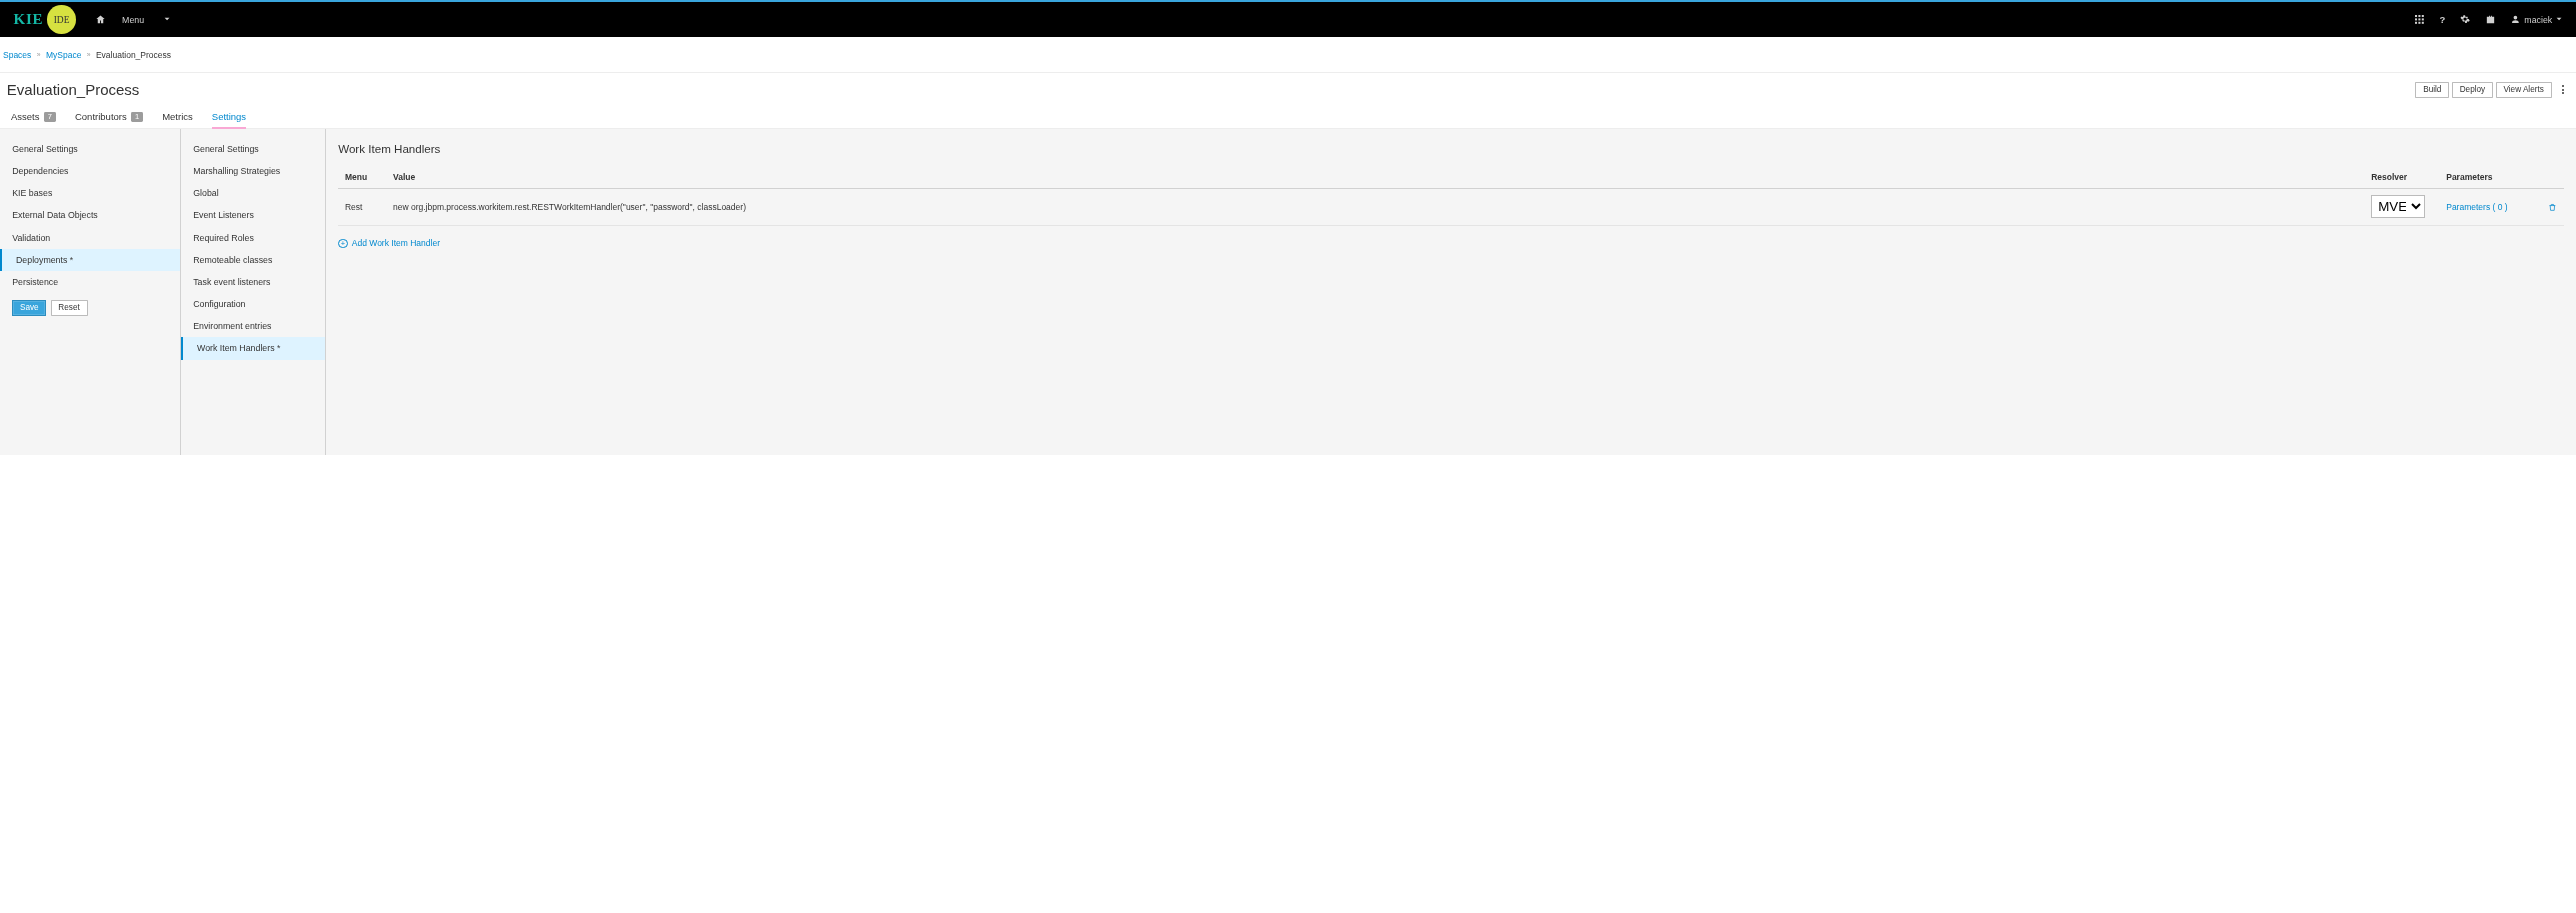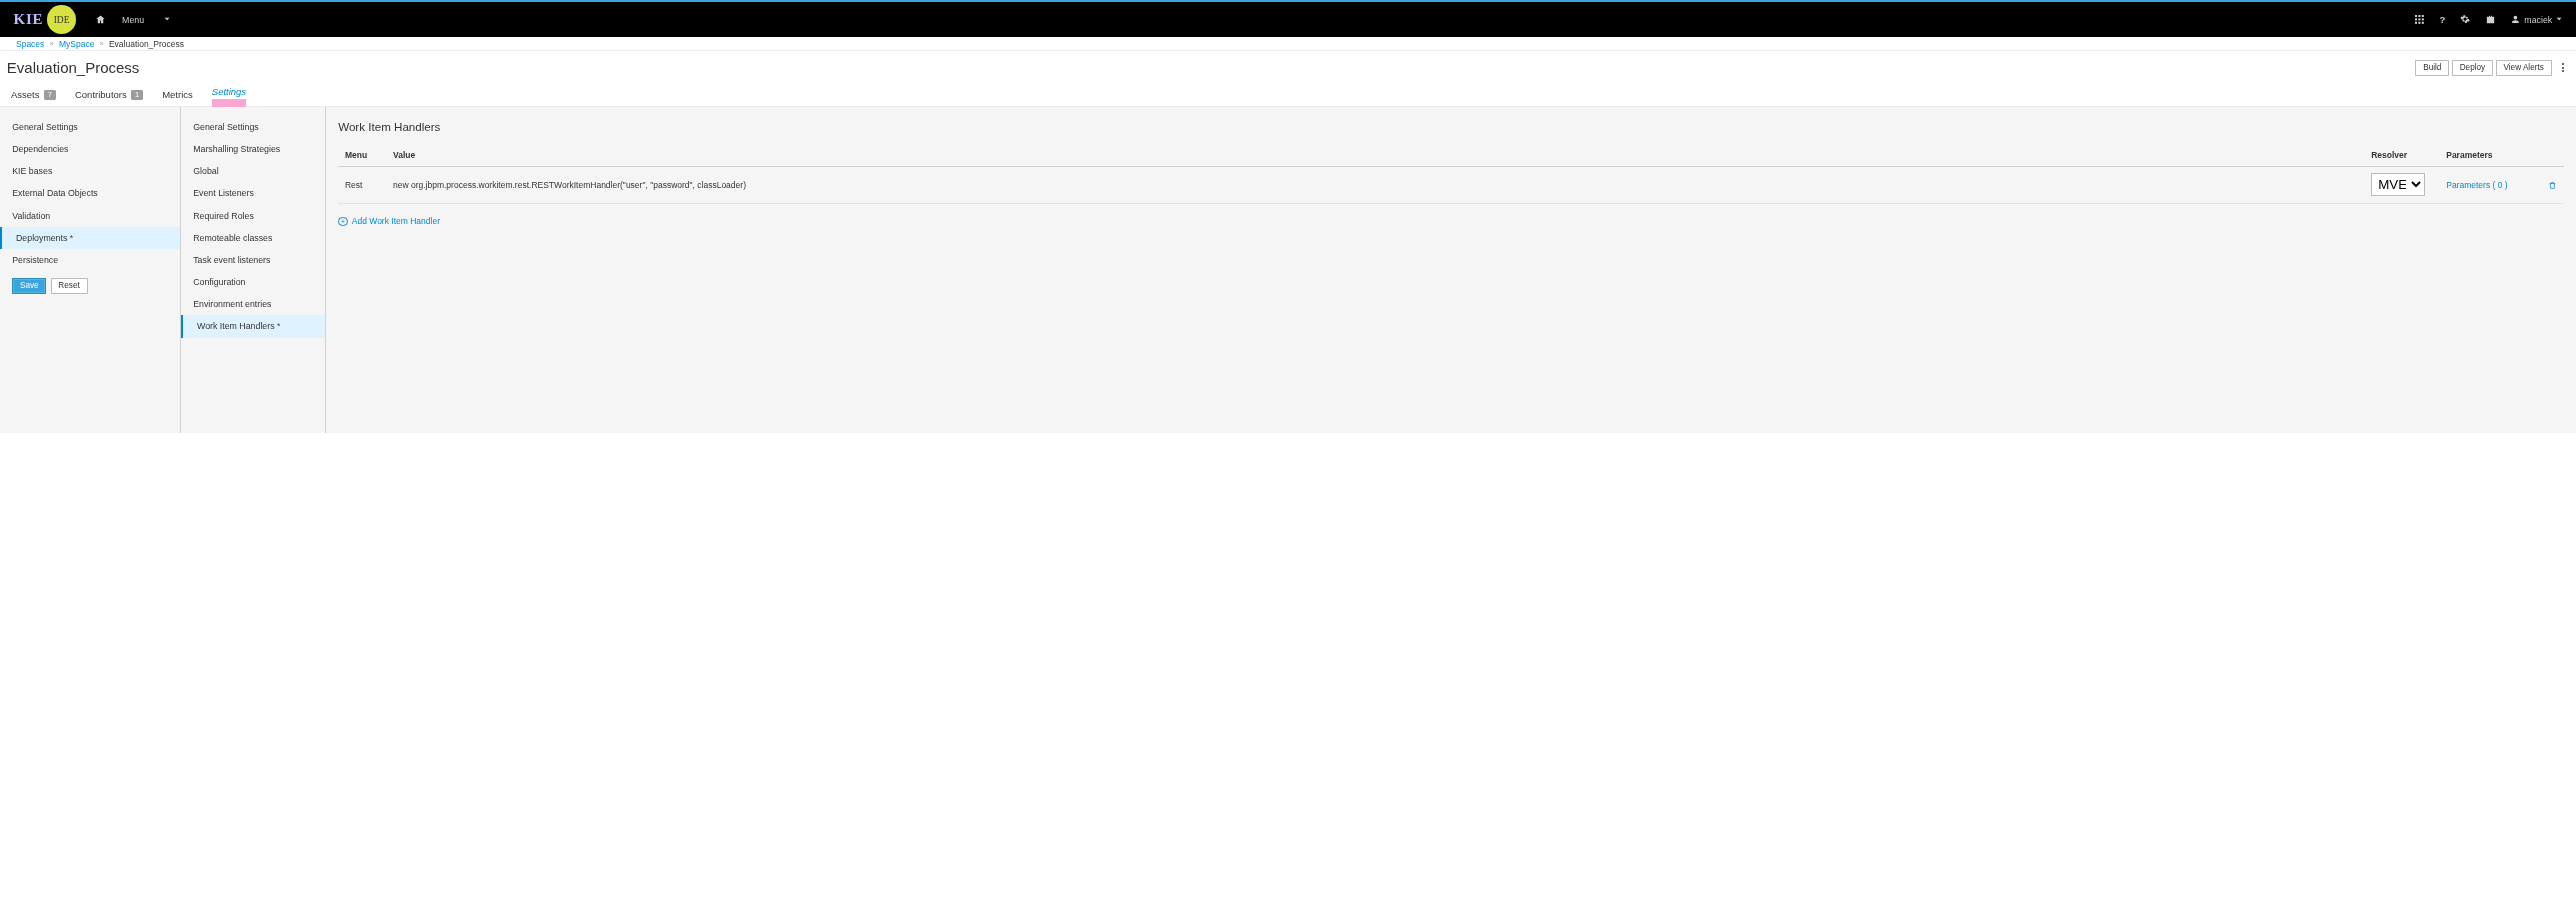--- a/index.html
+++ b/index.html
@@ -1,47 +1,47 @@
 <!DOCTYPE html>
 <html style="font-size:11px"><head>
   <meta charset="utf-8">
   <style>
     * { box-sizing: border-box; margin: 0; padding: 0; }
     body { font-family: "Helvetica Neue", Helvetica, Arial, sans-serif; font-size: 8.8px; color: #333; background: #fff; }
 
     
     .topbar { background: #000; height: 37px; border-top: 2px solid #39a5dc; display: flex; align-items: center; padding: 0 13.6px; color: #d1d1d1; }
     .brand { display: flex; align-items: center; gap: 0; }
-    .brand-kie { font-family: Georgia, serif; font-weight: bold; font-size: 15px; letter-spacing: 0.7px; color: #c4b5fd; }
+    .brand-kie { font-family: Georgia, serif; font-weight: bold; font-size: 15px; letter-spacing: 0.7px; color: #14b8a6; }
     .brand-ide { width: 28.5px; height: 28.5px; border-radius: 50%; background: #d7e140; color: #333; display: flex; align-items: center; justify-content: center; font-size: 9.5px; font-weight: 500; margin-left: 4.1px; font-family: Georgia, serif; }
     .home-icon { margin-left: 19px; color: #d1d1d1; cursor: pointer; }
     .menu-toggle { margin-left: 16.3px; color: #d1d1d1; cursor: pointer; display: flex; align-items: center; gap: 20px; }
     .topbar-right { margin-left: auto; display: flex; align-items: center; gap: 15px; }
     .topbar-right .ticon { color: #d1d1d1; cursor: pointer; font-size: 9.5px; }
     .user-block { display: flex; align-items: center; gap: 4.1px; cursor: pointer; }
 
     
-    .breadcrumb-bar { height: 14px; border-bottom: 0.7px solid #ededed; display: flex; align-items: center; padding: 0 16px; font-size: 8.5px; }
+    .breadcrumb-bar { height: 36px; border-bottom: 0.7px solid #ededed; display: flex; align-items: center; padding: 0 3px; font-size: 8.5px; }
     .breadcrumb-bar a { color: #0088ce; text-decoration: none; }
     .breadcrumb-bar .sep { color: #9c9c9c; margin: 0 5.4px; font-size: 6.8px; }
     .breadcrumb-bar .current { color: #333; }
 
     
     .project-header { display: flex; align-items: center; padding: 8.2px 6.8px 6.8px 6.8px; }
     .project-title { font-size: 15px; font-weight: 400; }
     .project-actions { margin-left: auto; display: flex; gap: 2.7px; align-items: center; }
     .btn { background: #fff; border: 0.7px solid #bbb; padding: 2.7px 6.8px; font-size: 8.2px; cursor: pointer; border-radius: 0.7px; color:#333;text-align:right;}
     .kebab { width: 12.2px; display: flex; flex-direction: column; align-items: center; gap: 1.4px; cursor: pointer; margin-left: 2.7px; }
     .kebab span { width: 2px; height: 2px; background: #333; border-radius: 50%; }
 
     
     .tabs { display: flex; gap: 19px; padding: 0 11px; border-bottom: 0.7px solid #ededed; align-items: center; height: 24.5px; }
     .tab { font-size: 9.5px; color: #333; cursor: pointer; display: flex; align-items: center; gap: 4.1px; height: 100%; }
     .tab .badge { background: #9c9c9c; color: #fff; border-radius: 1.4px; padding: 0.7px 4.1px; font-size: 7.5px; }
-    .tab.active { color: #0088ce; border-bottom: 8px solid #f9a8d4; margin-bottom: -0.7px; font-style: italic; }
+    .tab.active { color: #0088ce; border-bottom: 2px solid #f9a8d4; margin-bottom: -0.7px; }
 
     
     .body-row { display: flex; background: #f5f5f5; min-height: 326px; }
     .col1 { width: 181px; padding: 8.2px 0; border-right: 0.7px solid #d1d1d1; }
     .col2 { width: 145px; padding: 8.2px 0; border-right: 0.7px solid #d1d1d1; }
     .col3 { flex: 1; padding: 12.2px 12.2px; background: #f5f5f5; }
 
     .nav-item { padding: 6.1px 12.2px; font-size: 8.8px; cursor: pointer; }
     .nav-item.active { background: #def3ff; border-left: 2px solid #0088ce; padding-left: 14px; }
     .dirty::after { content: " *"; color: #444; }

